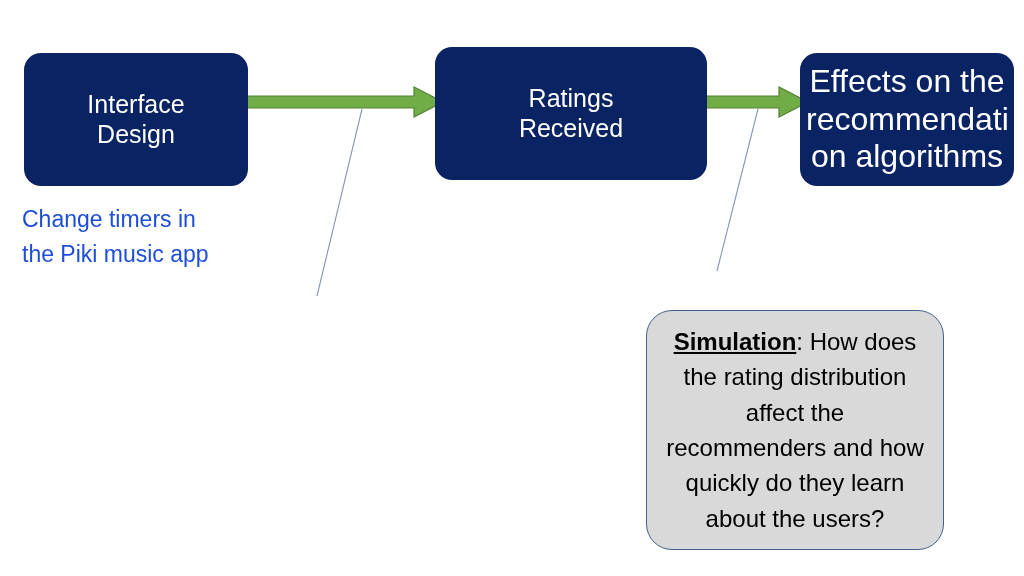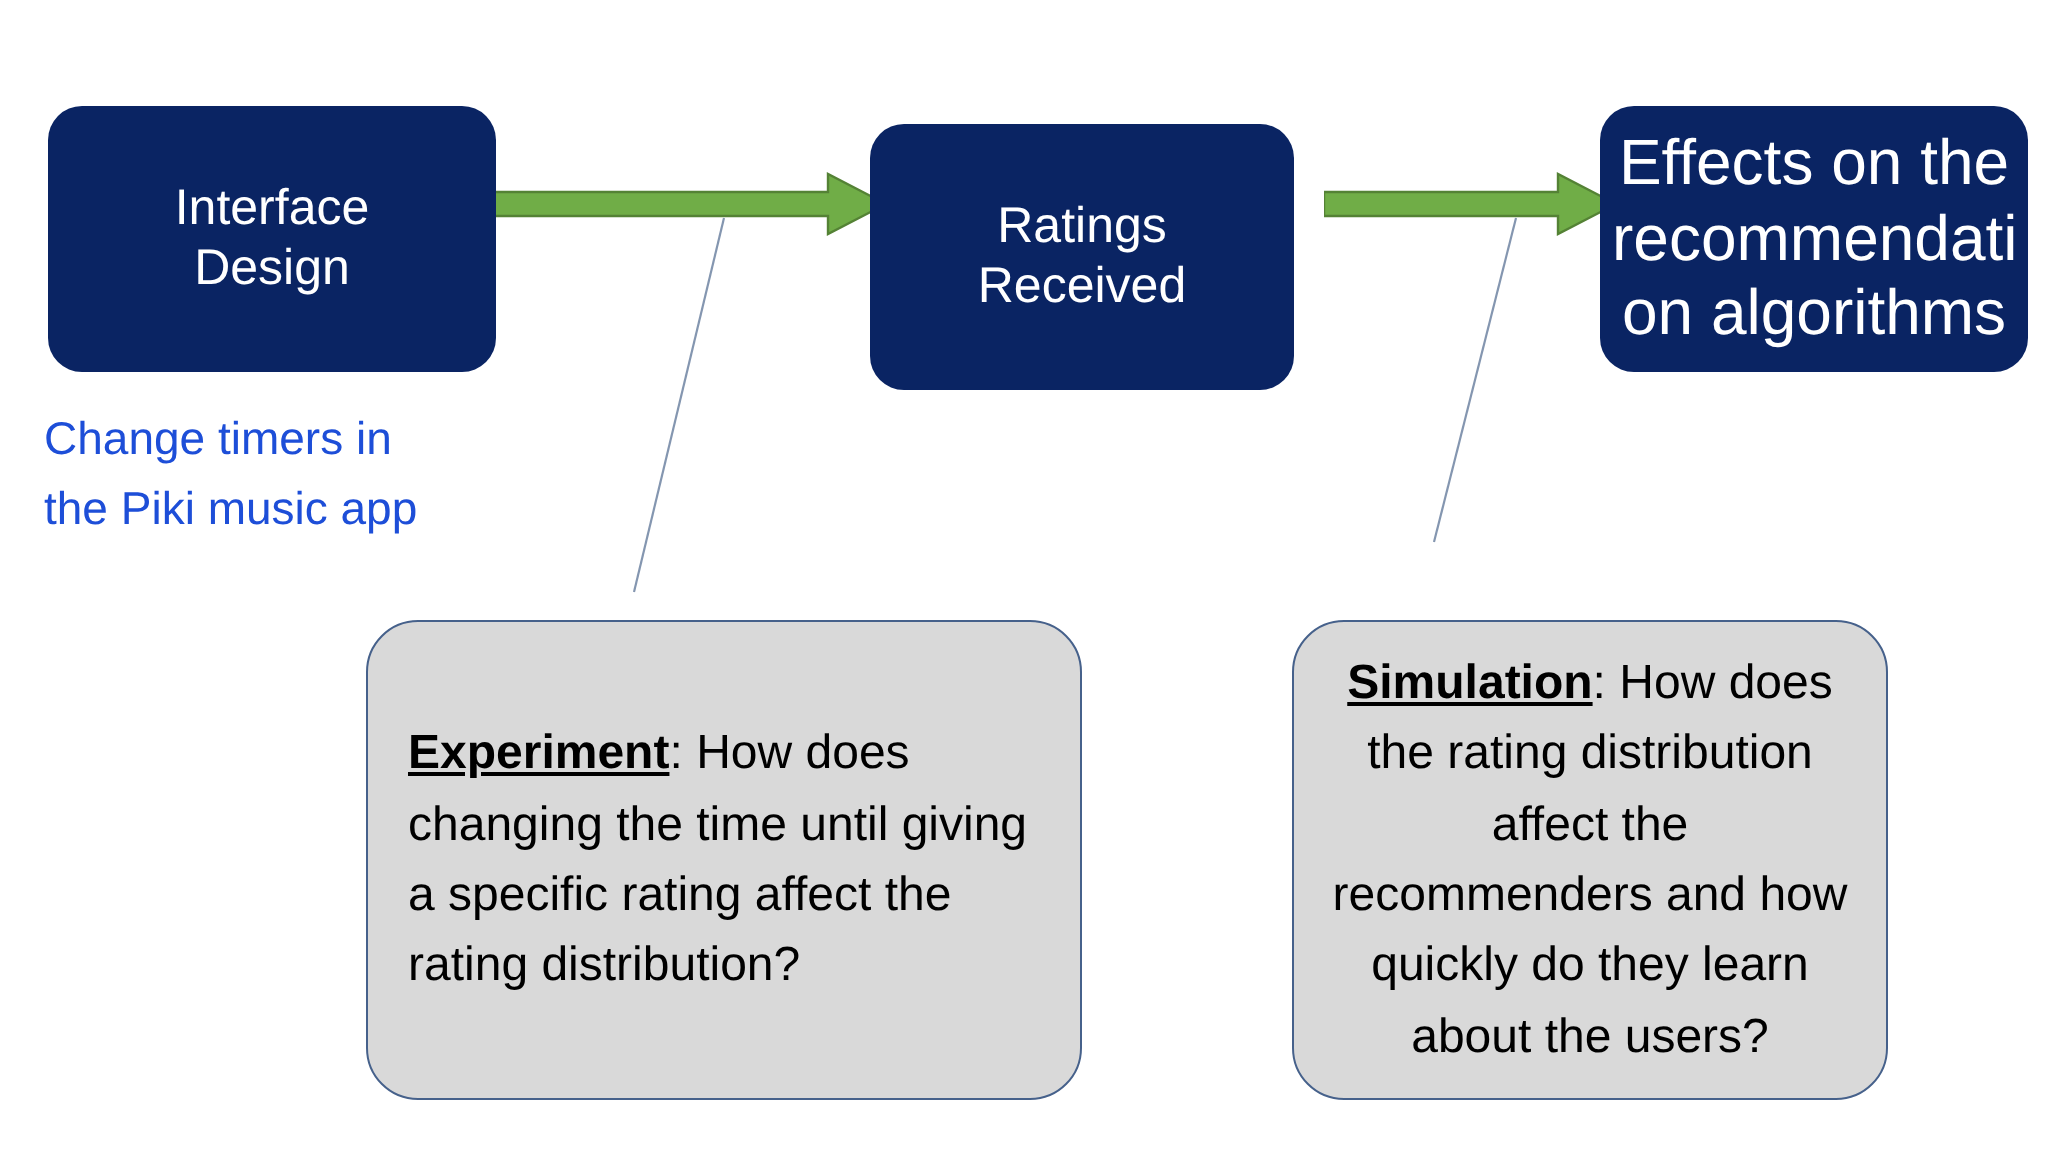--- a/index.html
+++ b/index.html
@@ -41,21 +41,21 @@
     width: 100%;
     white-space: pre-line;
     font-weight: 400;
   }
 
   #box-interface-design {
     left: 24px; top: 53px; width: 224px; height: 133px;
     font-size: 25px;
   }
   #box-ratings-received {
-    left: 435px; top: 62px; width: 212px; height: 133px;
+    left: 435px; top: 47px; width: 272px; height: 133px;
     font-size: 25px;
   }
   #box-effects-recommendation {
     left: 800px; top: 53px; width: 214px; height: 133px;
     font-size: 32px;
     padding: 0 6px;
   }
 
   
   .caption {
@@ -170,25 +170,20 @@
   <div class="proc-box" id="box-effects-recommendation">
     <span class="proc-label">Effects on the
 recommendati
 on algorithms</span>
   </div>
 
   <div class="caption" id="caption-interface">Change timers in
 the Piki music app</div>
 
 
-  <div class="callout" id="callout-experiment">
-    <span class="callout-text">
-      <span class="lead">Experiment</span><span>: </span><span>How does changing the time until giving a specific rating affect the rating distribution?</span>
-    </span>
-  </div>
 
   <div class="callout" id="callout-simulation">
     <span class="callout-text">
       <span class="lead">Simulation</span><span>: </span><span>How does the rating distribution affect the recommenders and how quickly do they learn about the users?</span>
     </span>
   </div>
 
 </div>
 
 </body></html>

